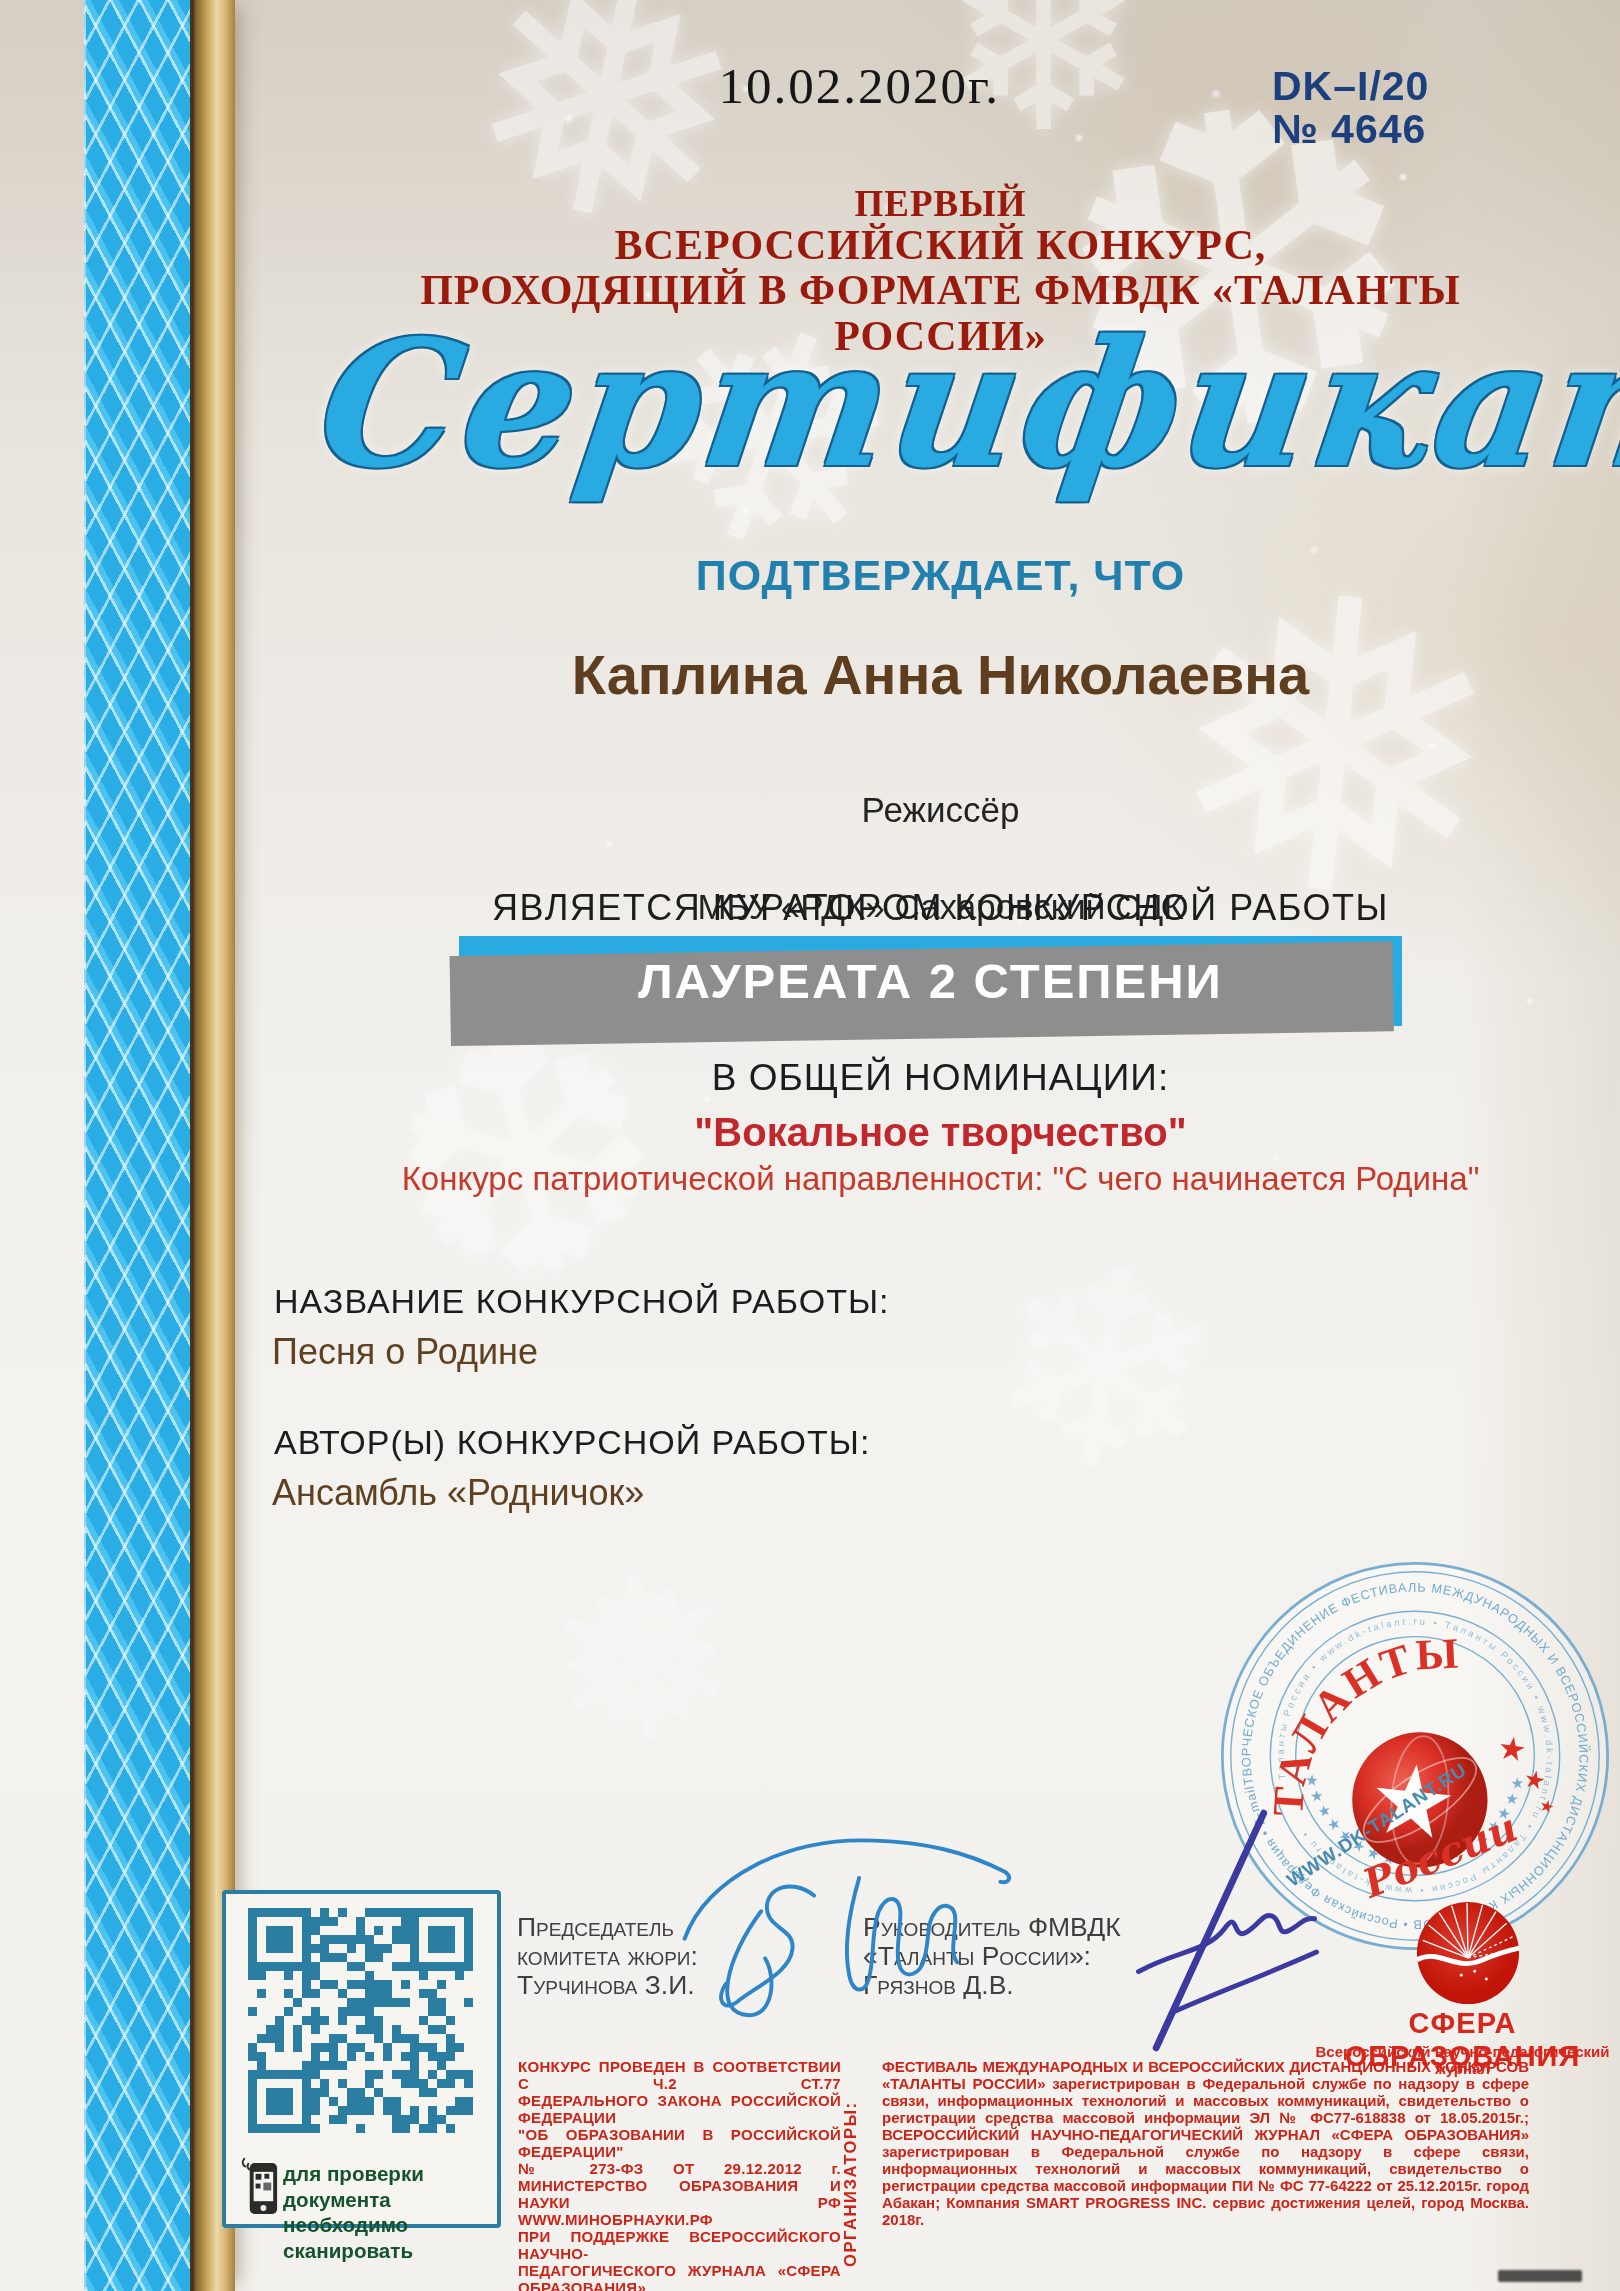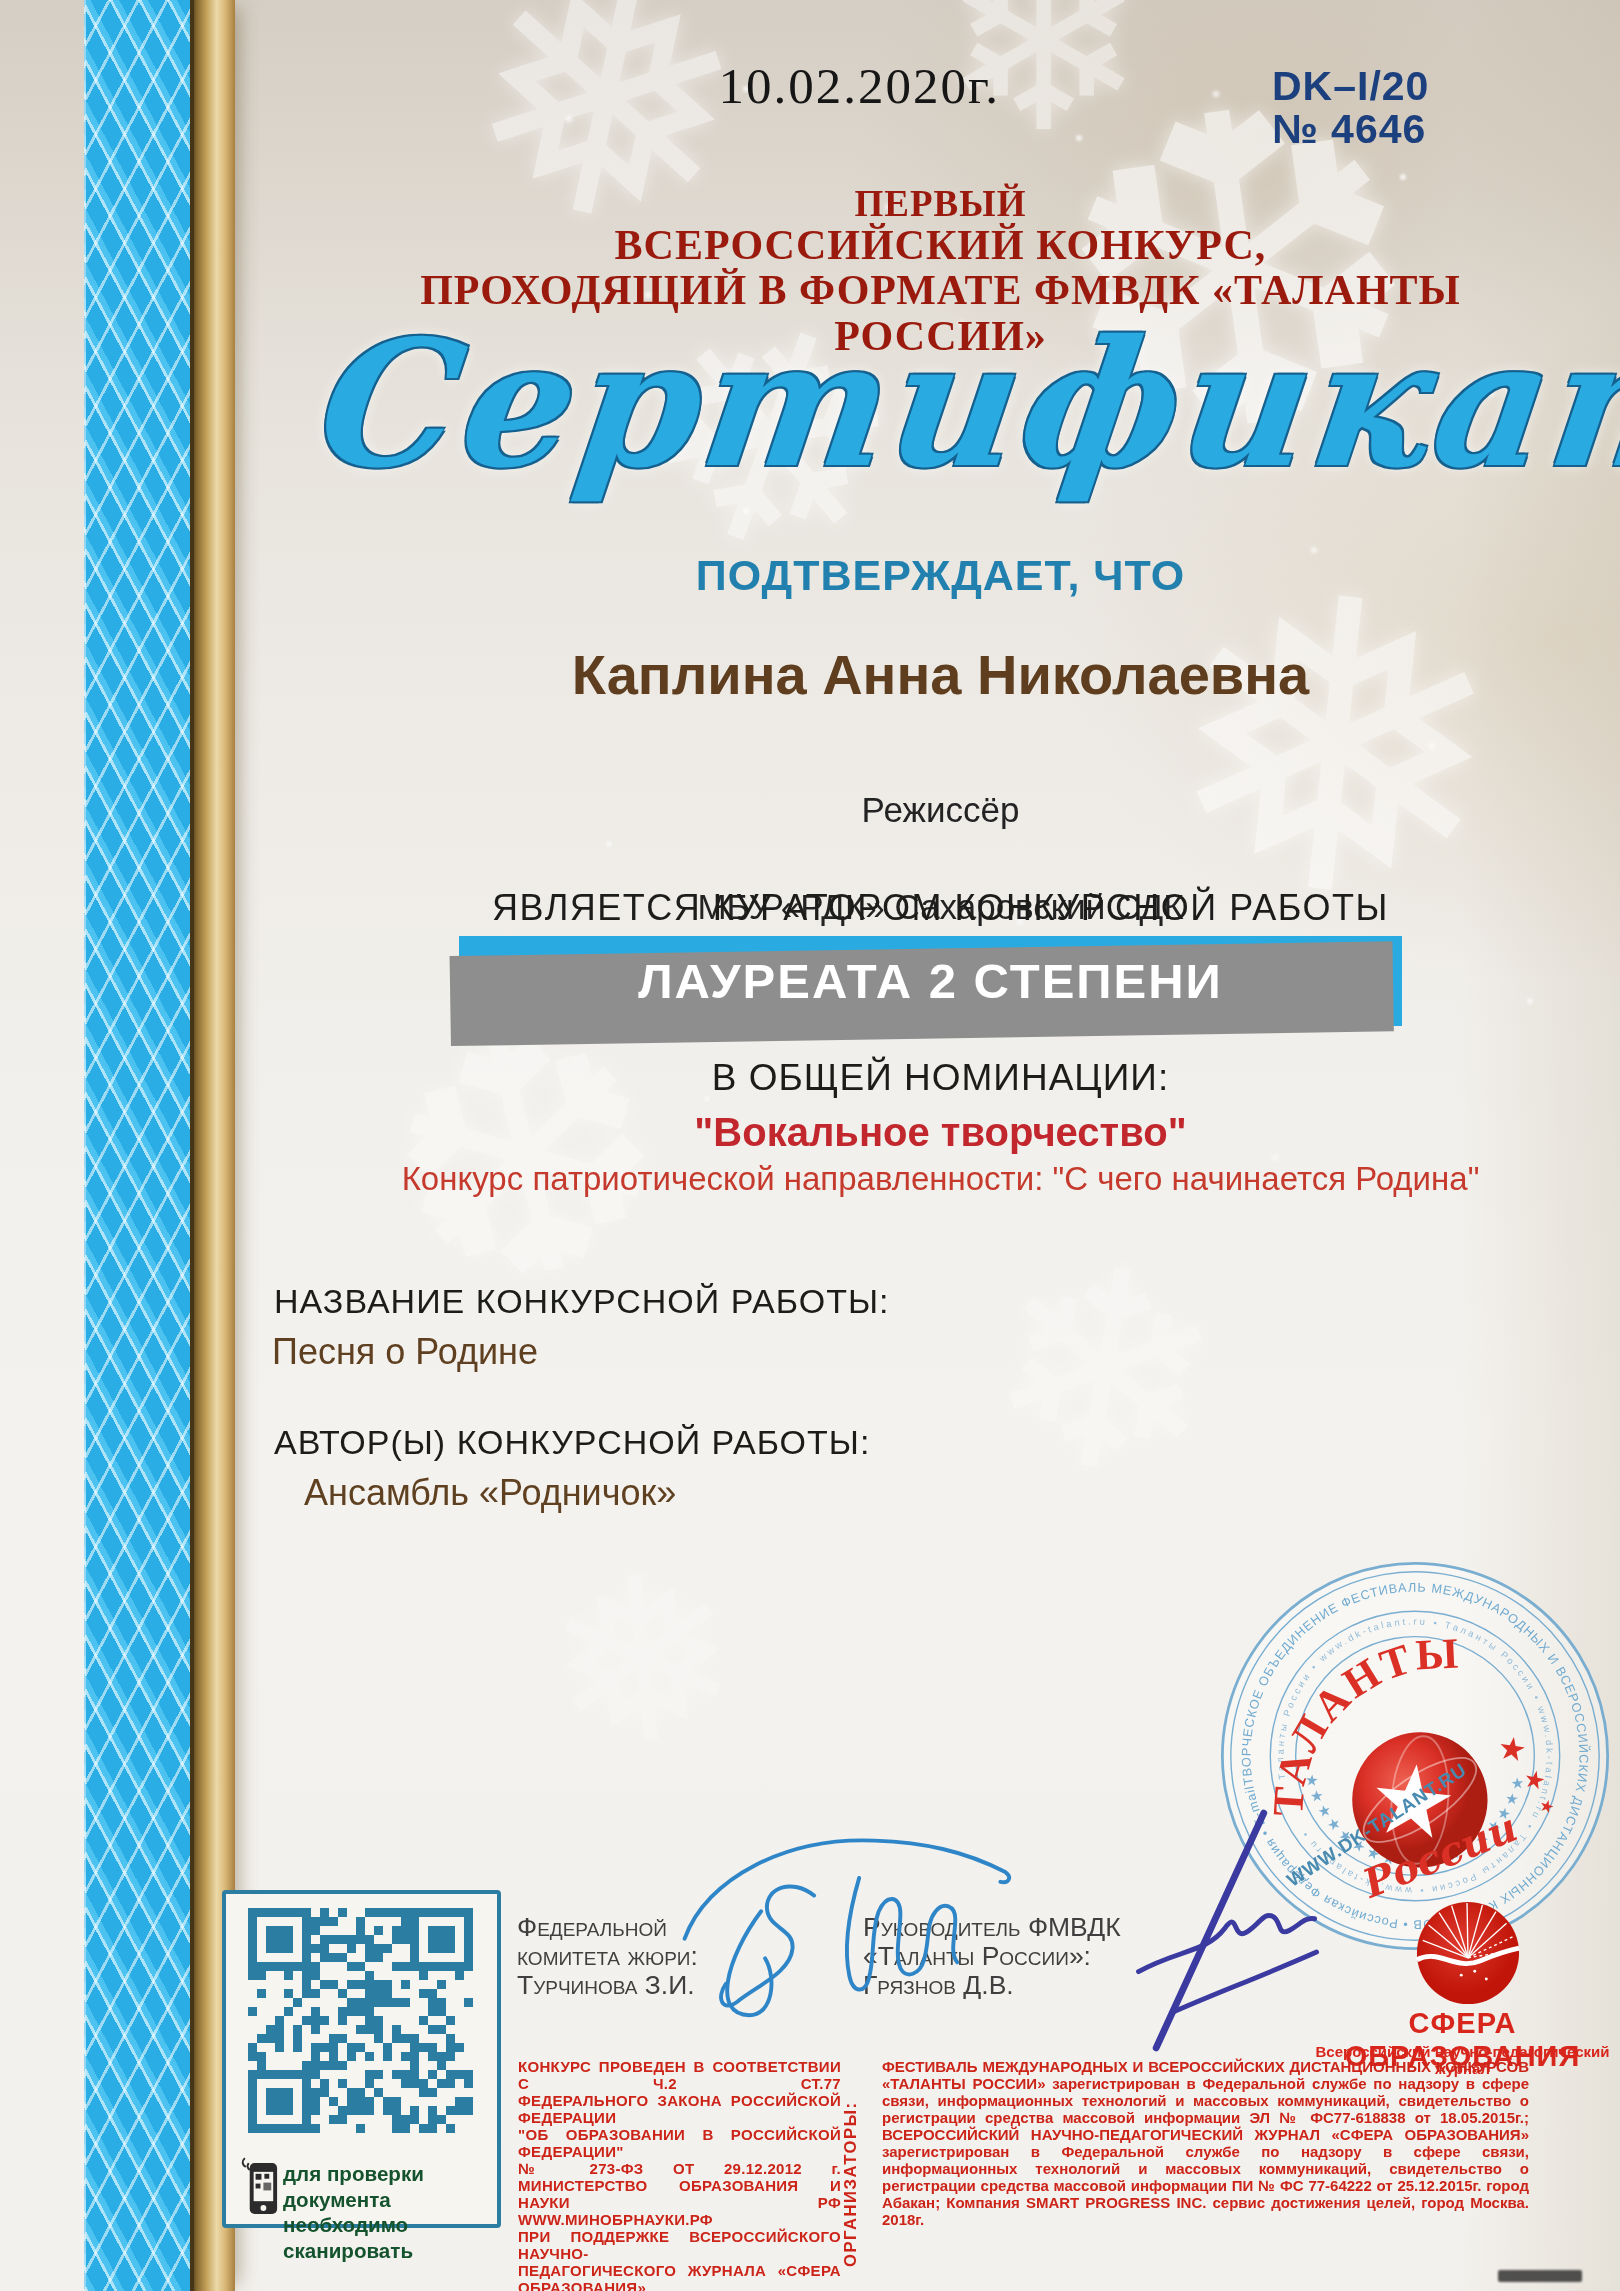--- a/index.html
+++ b/index.html
@@ -66,21 +66,21 @@
     background:#8e8e8e;transform:translate(-8.8px,12.7px) rotate(-0.9deg);z-index:-1;}
   .banner .txt{color:#ffffff;font-weight:bold;font-size:49px;letter-spacing:2px;}
   .nom-label{left:431px;top:1057px;width:1019px;text-align:center;z-index:3;color:#1c1c1a;
     font-size:37px;letter-spacing:1px;}
   .nom-value{left:431px;top:1110px;width:1019px;text-align:center;z-index:3;color:#c1272d;
     font-weight:bold;font-size:40px;}
   .nom-extra{left:333px;top:1160px;width:1215px;text-align:center;z-index:3;color:#c53a2c;font-size:33px;}
   .work-label{left:274px;top:1282px;z-index:3;color:#1c1c1a;font-size:34px;letter-spacing:1px;}
   .work-value{left:272px;top:1331px;z-index:3;color:#5f4021;font-size:36px;}
   .auth-label{left:274px;top:1423px;z-index:3;color:#1c1c1a;font-size:34px;letter-spacing:1px;}
-  .auth-value{left:272px;top:1472px;z-index:3;color:#5f4021;font-size:36px;margin-left:32px;}
+  .auth-value{left:272px;top:1472px;z-index:3;color:#5f4021;font-size:36px;}
   
   .seal{left:1213px;top:1554px;width:404px;height:404px;z-index:2;transform:rotate(-10deg);opacity:.95;}
   
   .sig-title{z-index:3;color:#3f3f3f;font-variant:small-caps;font-size:26.5px;line-height:29px;}
   .sig1-title{left:517px;top:1913px;}
   .sig2-title{left:863px;top:1913px;}
   .sig1-svg{left:667px;top:1821px;z-index:4;}
   .sig2-svg{left:1117px;top:1803px;z-index:4;}
   
   .sphere-svg{left:1415px;top:1900px;z-index:3;}
@@ -191,21 +191,21 @@
       <textPath href="#talPath">ТАЛАНТЫ</textPath>
     </text>
     <text x="300" y="232" font-size="34" fill="#d9261c" transform="rotate(18 300 232)" font-family="DejaVu Sans, sans-serif">★</text>
     <text x="322" y="266" font-size="26" fill="#d9261c" transform="rotate(22 322 266)" font-family="DejaVu Sans, sans-serif">★</text>
     <text x="334" y="294" font-size="18" fill="#d9261c" transform="rotate(26 334 294)" font-family="DejaVu Sans, sans-serif">★</text>
     <text x="142" y="356" font-size="42" font-style="italic" font-weight="bold" fill="#d9261c" transform="rotate(-12 142 356)" font-family="DejaVu Serif, serif">России</text>
     <text x="62" y="330" font-size="20" font-weight="bold" letter-spacing="1" fill="#3f85ad" transform="rotate(-23 62 330)" font-family="Liberation Sans, sans-serif">WWW.DK-TALANT.RU</text>
   </svg>
 
   <div class="abs sig-title sig1-title">
-    <div>Федеральной</div>
+    <div>Председатель</div>
     <div>комитета жюри:</div>
     <div>Турчинова З.И.</div>
   </div>
   <svg class="abs sig1-svg" width="353" height="206" viewBox="0 0 360 210">
     <g fill="none" stroke="#2e86c8" stroke-width="4" stroke-linecap="round">
       <path d="M18 120 C 40 58, 122 16, 212 20 C 262 22, 302 30, 345 52 C 352 57, 349 64, 340 62"></path>
       <path d="M150 76 C 128 58, 100 68, 102 90 C 104 110, 130 110, 128 130 C 126 154, 92 168, 72 184 C 56 196, 50 180, 60 166"></path>
       <path d="M96 92 C 60 140, 46 198, 84 198 C 108 198, 112 160, 100 140"></path>
       <path d="M196 58 C 186 92, 180 130, 186 158 C 190 176, 202 176, 206 160 C 212 138, 208 112, 216 92 C 224 74, 238 76, 238 94 C 238 114, 232 136, 238 150 C 244 162, 258 156, 262 142 C 268 122, 264 104, 274 92 C 282 82, 294 86, 294 100 C 294 118, 288 134, 296 144"></path>
     </g>

